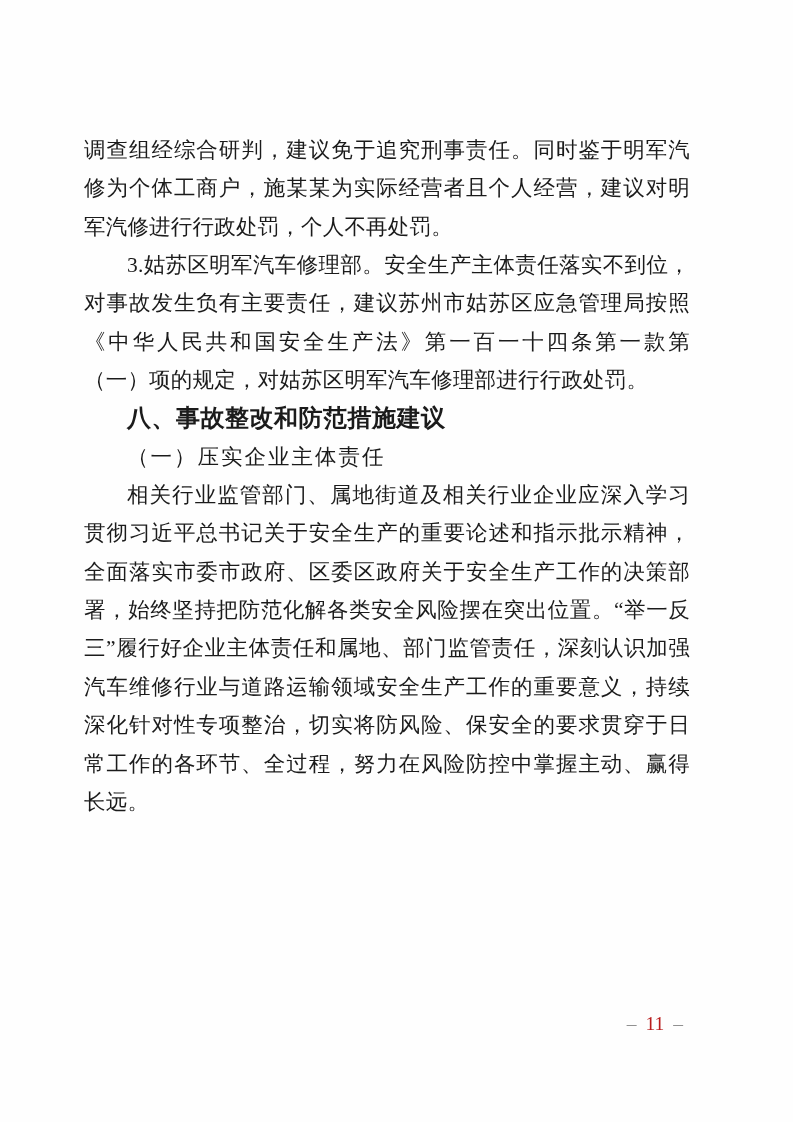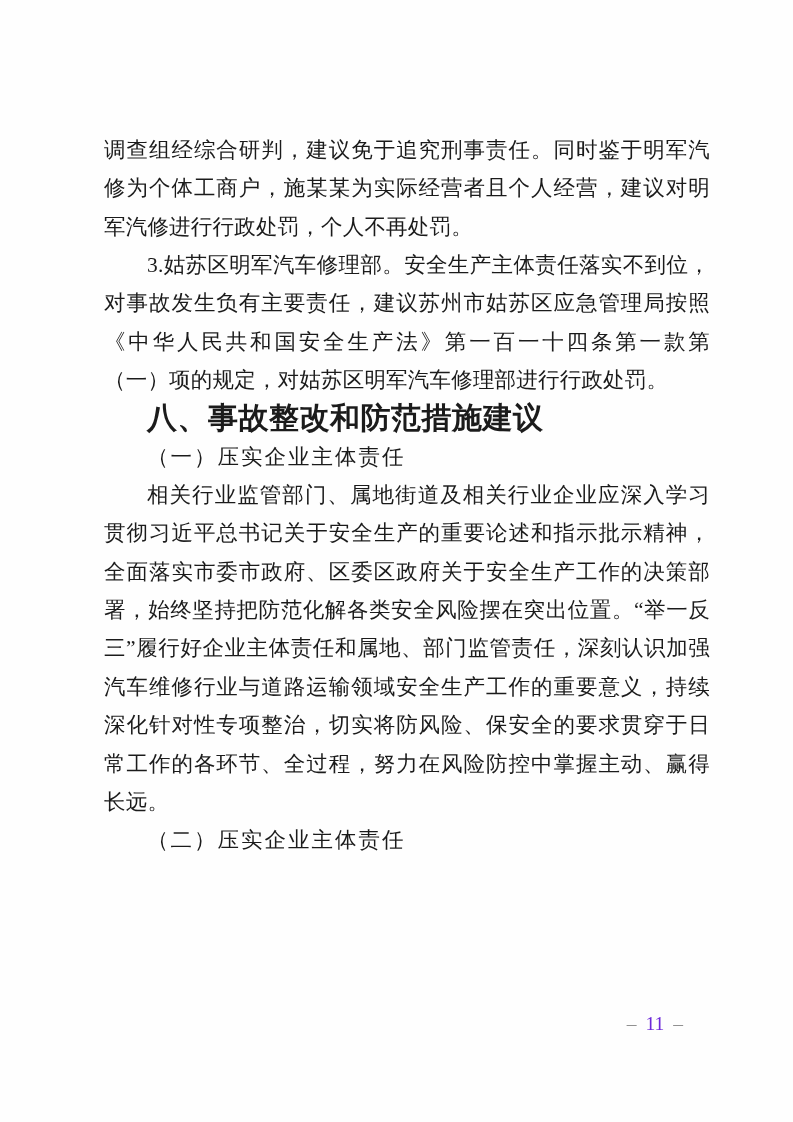--- a/index.html
+++ b/index.html
@@ -11,72 +11,71 @@
     position: relative;
     width: 793px;
     height: 1122px;
     background: #fefefe;
     overflow: hidden;
     font-family: "Liberation Serif", "DejaVu Serif", serif;
     color: #1b1b1b;
   }
   .content {
     position: absolute;
-    left: 104px;
+    left: 84px;
     top: 131px;
     width: 606px;
     font-size: 21.5px;
     line-height: 38.35px;
     text-align: justify;
     text-justify: inter-character;
     letter-spacing: 0.2px;
   }
   .content p {
     margin: 0;
     padding: 0;
   }
   .para-indent {
     text-indent: 43px;
   }
   .section-heading {
     font-family: "Liberation Sans", "DejaVu Sans", sans-serif;
     font-weight: 700;
-    font-size: 30px;
+    font-size: 24px;
     text-indent: 43px;
     letter-spacing: 0.5px;
   }
   .subsection-heading {
     text-indent: 43px;
     letter-spacing: 2px;
   }
   .footer {
     position: absolute;
     top: 1013px;
     right: 101px;
     font-size: 19.5px;
     color: #1f1f1f;
     white-space: nowrap;
   }
   .footer .dash {
     color: #8d8d8d;
     padding: 0 9px;
   }
   .footer .page-num {
-    color: #6d28d9;
+    color: #b91c1c;
   }
 </style>
 </head>
 <body>
 
 <div class="page">
   <div class="content">
     <p class="body-para">调查组经综合研判，建议免于追究刑事责任。同时鉴于明军汽修为个体工商户，施某某为实际经营者且个人经营，建议对明军汽修进行行政处罚，个人不再处罚。</p>
     <p class="body-para para-indent">3.姑苏区明军汽车修理部。安全生产主体责任落实不到位，对事故发生负有主要责任，建议苏州市姑苏区应急管理局按照《中华人民共和国安全生产法》第一百一十四条第一款第（一）项的规定，对姑苏区明军汽车修理部进行行政处罚。</p>
     <p class="section-heading">八、事故整改和防范措施建议</p>
     <p class="subsection-heading">（一）压实企业主体责任</p>
     <p class="body-para para-indent">相关行业监管部门、属地街道及相关行业企业应深入学习贯彻习近平总书记关于安全生产的重要论述和指示批示精神，全面落实市委市政府、区委区政府关于安全生产工作的决策部署，始终坚持把防范化解各类安全风险摆在突出位置。“举一反三”履行好企业主体责任和属地、部门监管责任，深刻认识加强汽车维修行业与道路运输领域安全生产工作的重要意义，持续深化针对性专项整治，切实将防风险、保安全的要求贯穿于日常工作的各环节、全过程，努力在风险防控中掌握主动、赢得长远。</p>
-    <p class="subsection-heading">（二）压实企业主体责任</p>
   </div>
 
   <div class="footer">
     <span class="dash">–</span><span class="page-num">11</span><span class="dash">–</span>
   </div>
 </div>
 
 </body></html>

